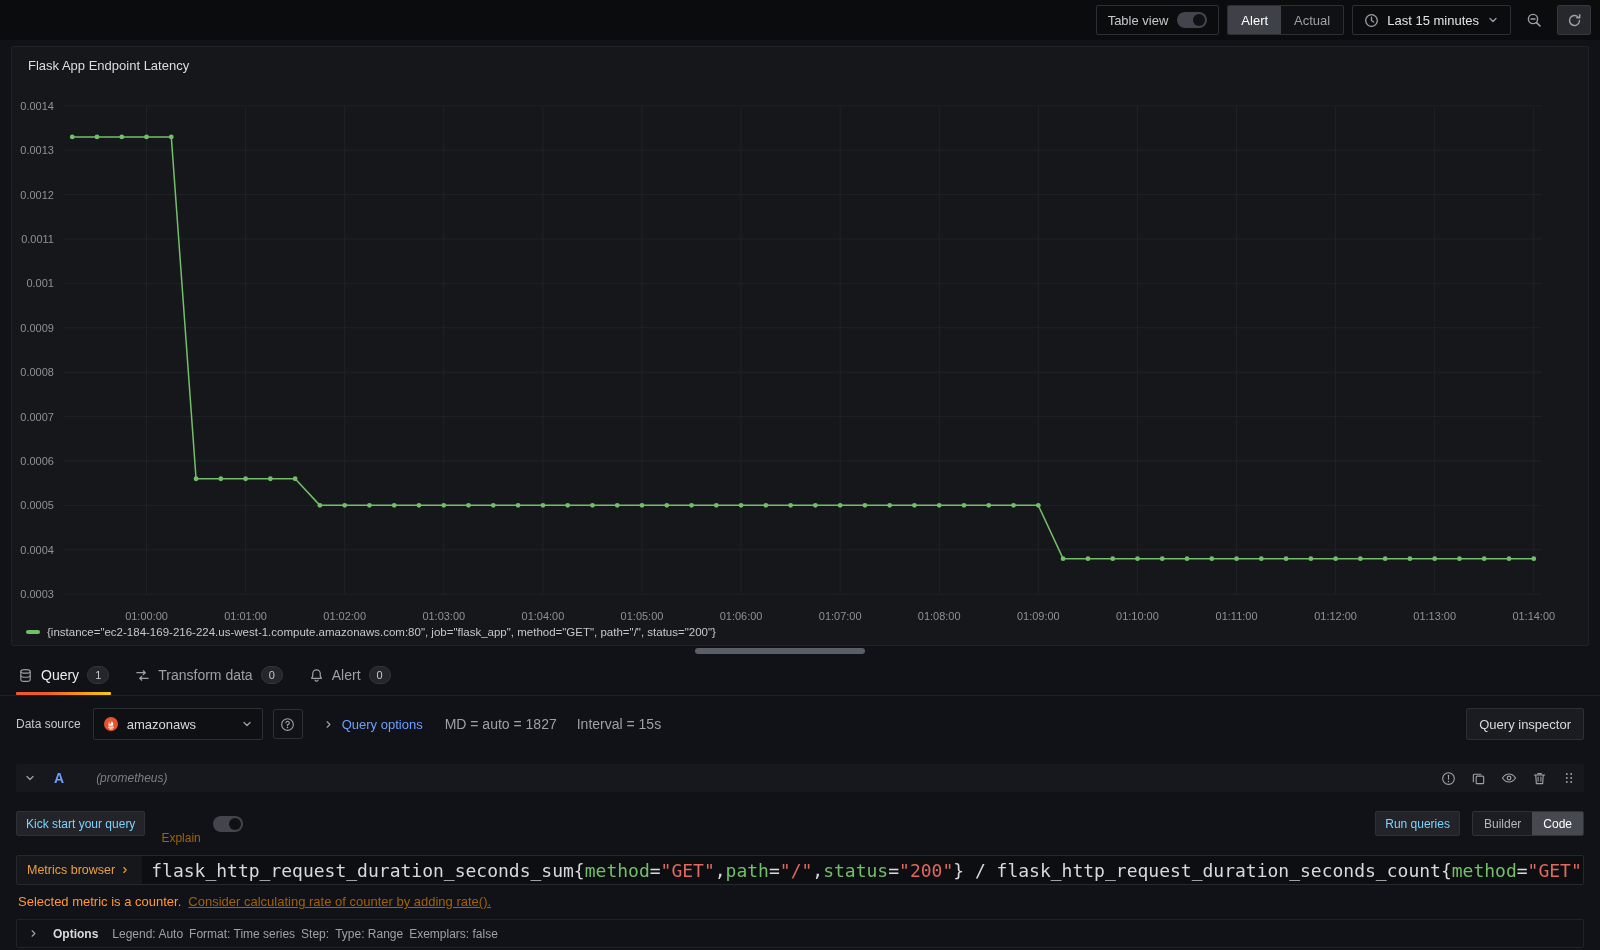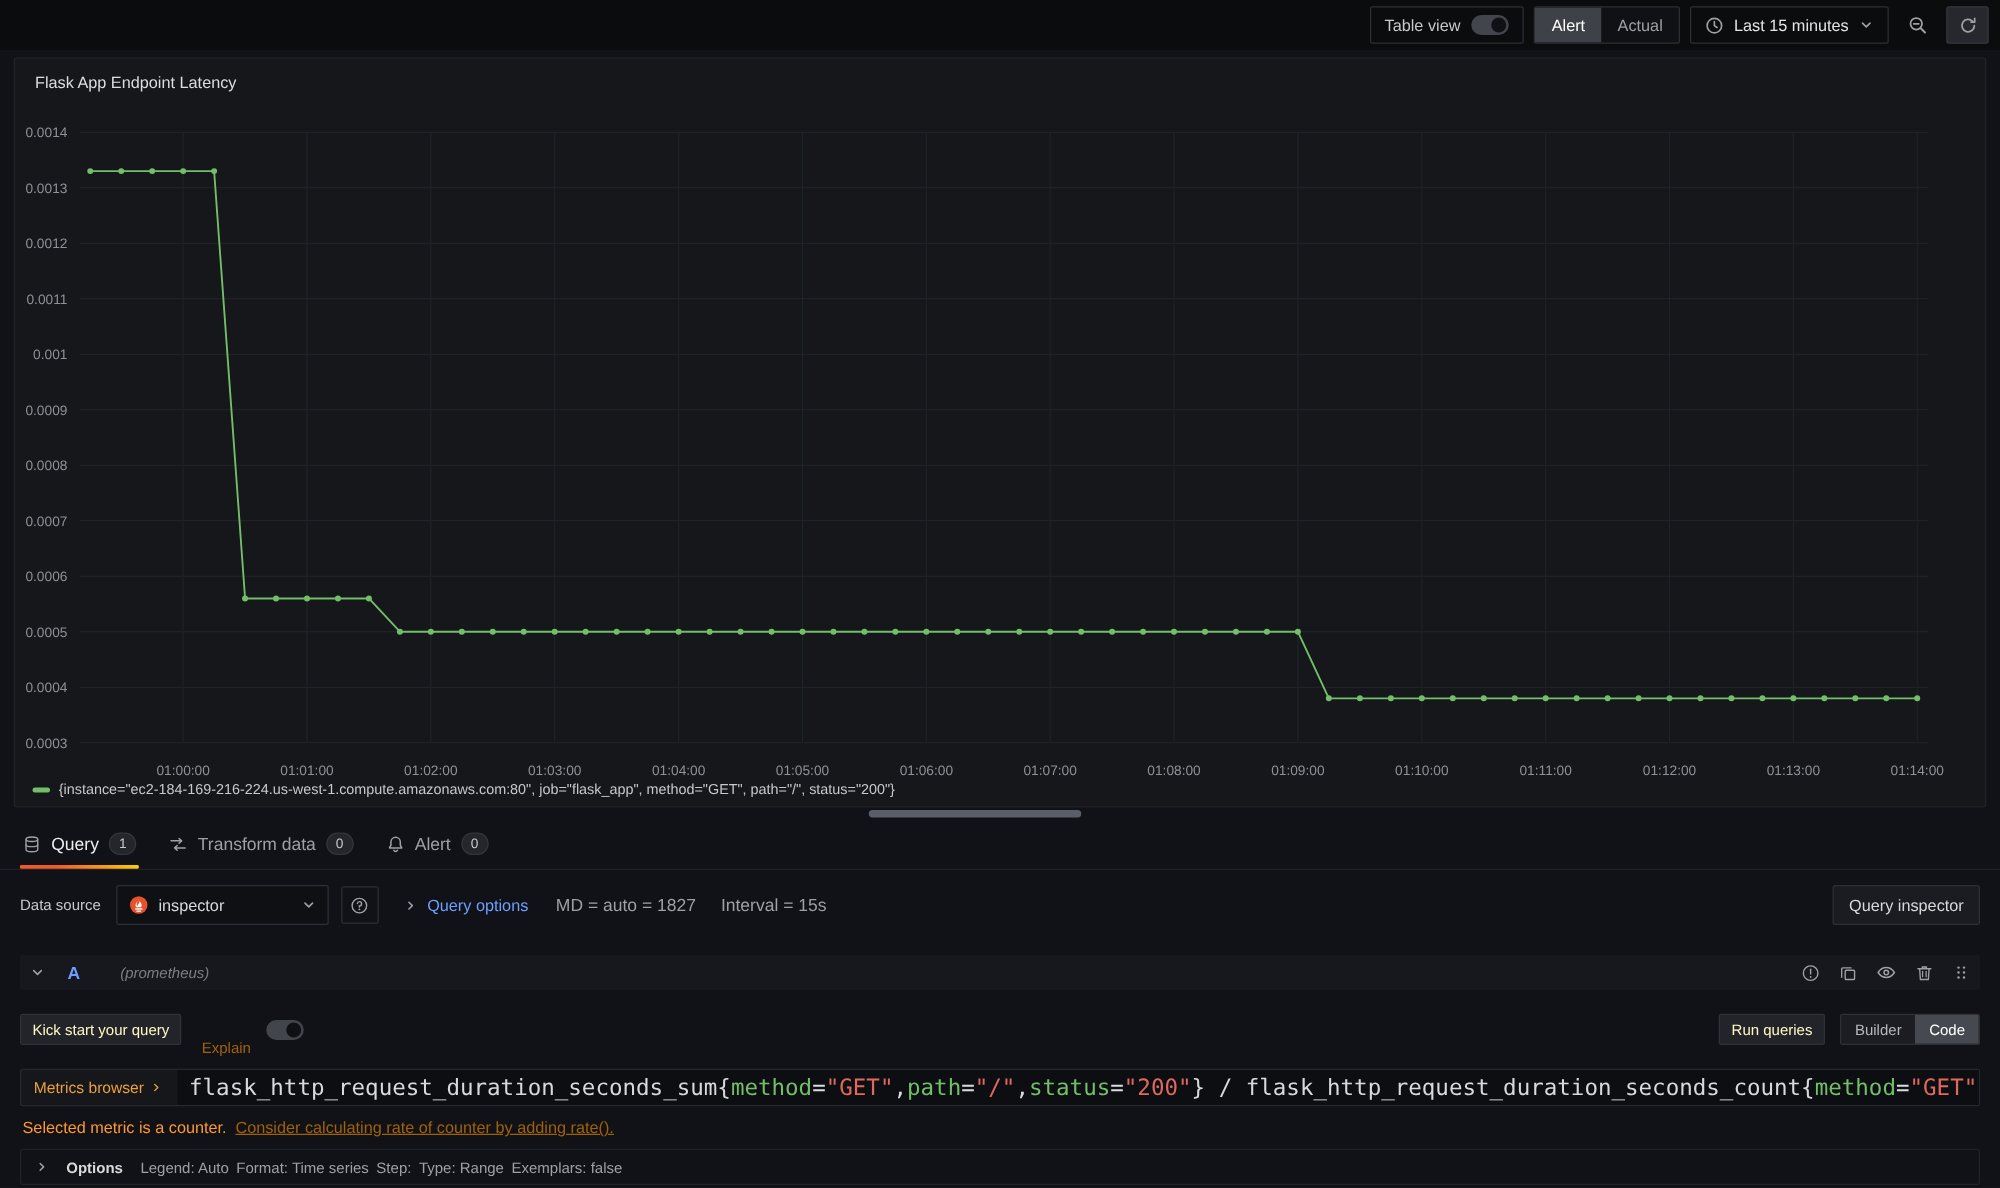--- a/index.html
+++ b/index.html
@@ -139,21 +139,21 @@
   }
   .refid { color:#6e9fff; font-size:14px; font-weight:600; margin-left:8px; }
   .ds-hint { font-style:italic; color:#7b7f85; font-size:12px; margin-left:22px; }
   .qicons { display:flex; align-items:center; gap:15px; margin-left:auto; }
   .qicons .icon { cursor:pointer; }
 
   .qtoolbar { display:flex; align-items:center; gap:12px; margin-top:10px; }
   .btn-small {
     height:25px; padding:0 9px;
     border:1px solid #2e3136; border-radius:2px; background:#222429;
-    color:#fef9c3; font-size:12px; display:flex; align-items:center; cursor:pointer;
+    color:#7dd3fc; font-size:12px; display:flex; align-items:center; cursor:pointer;
   }
   .explain-label { font-size:12px; color:#a16207; margin-left:4px;margin-top:29px; }
   .segg { display:flex; border:1px solid #2e3136; border-radius:2px; overflow:hidden; height:25px; background:#1b1d22; }
   .segg .sg { padding:0 11px; font-size:12px; color:#b4b7bc; display:flex; align-items:center; cursor:pointer; }
   .segg .sg.active { background:#46494f; color:#ffffff; }
 
   .qeditor {
     display:flex; align-items:stretch; margin-top:10px;
     border:1px solid #25282d; border-radius:2px; background:#15171b; height:30px;
   }
@@ -396,21 +396,21 @@
   <span class="ds-label">Data source</span>
   <div class="ds-select">
     <span class="icon">
       <svg width="16" height="16" viewBox="0 0 16 16">
           <circle cx="8" cy="8" r="7" fill="#e6522c"></circle>
           <path d="M8 2.8c.35 1.4-1.7 2.7-1.7 4.4 0 .9.6 1.5 1 1.7-.2-.7.1-1.3.6-1.9.5-.6.8-1.3.7-2 .9.8 1.7 2 1.7 3.2 0 .6-.2 1.2-.5 1.6h-3.9c-.3-.4-.5-1-.5-1.6 0-1.9 2.3-3 2.6-5.4z" fill="#fff"></path>
           <rect x="5.1" y="10.6" width="5.8" height="1.1" fill="#fff"></rect>
           <rect x="6.2" y="12.4" width="3.6" height="1" fill="#fff"></rect>
         </svg>
     </span>
-    <span class="name">inspector</span>
+    <span class="name">amazonaws</span>
     <span class="icon">
       <svg width="12" height="12" viewBox="0 0 16 16">
           <path d="M4 6l4 4 4-4" fill="none" stroke="currentColor" stroke-width="1.7" stroke-linecap="round" stroke-linejoin="round"></path>
         </svg>
     </span>
   </div>
   <div class="help-btn">
     <span class="icon">
       <svg width="15" height="15" viewBox="0 0 16 16">
           <circle cx="8" cy="8" r="6.2" fill="none" stroke="currentColor" stroke-width="1.2"></circle>

